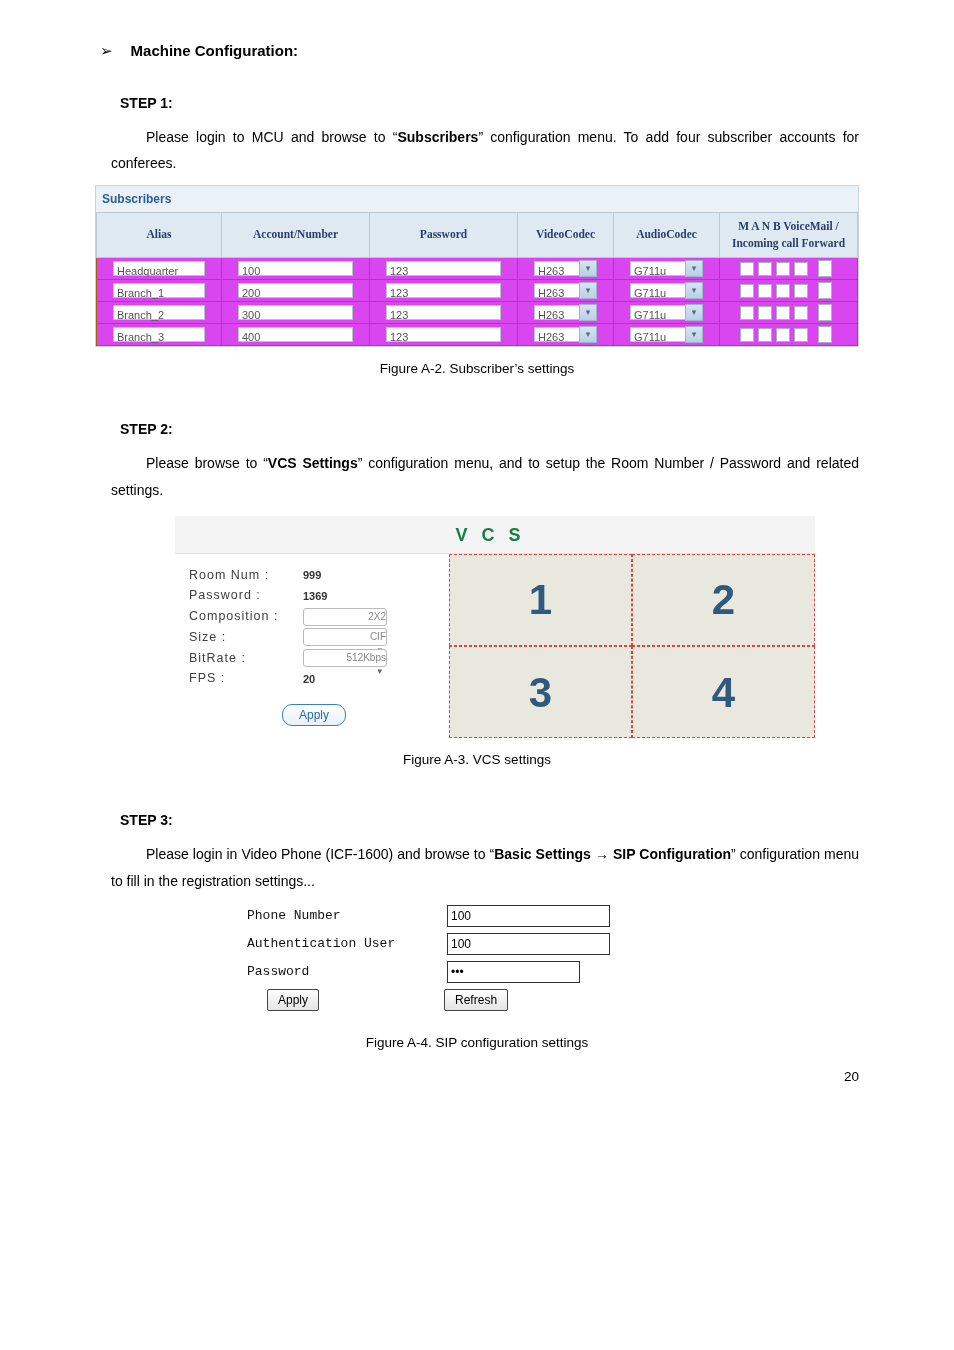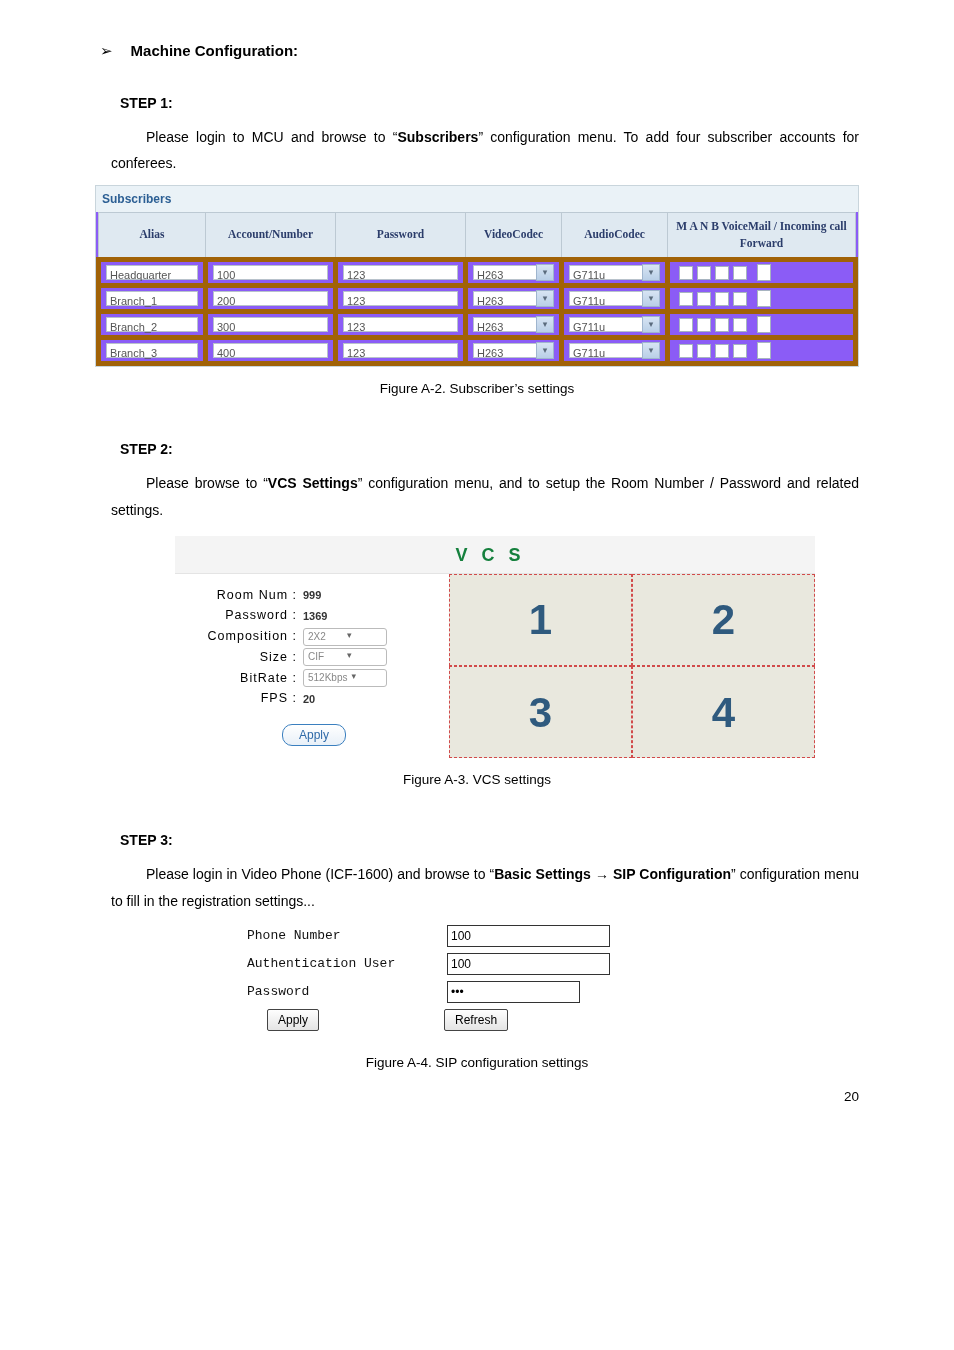--- a/index.html
+++ b/index.html
@@ -43,34 +43,34 @@
   .subs-title {
     color: #2c5f94;
     font-weight: bold;
     font-size: 12px;
     padding: 4px 6px;
   }
   .subs-table {
     width: 100%;
     border-collapse: collapse;
     font-size: 11px;
-    background: #8b5cf6;
+    background: #d946ef;
   }
   .subs-table th {
     font-family: 'Times New Roman', serif;
     color: #2b3d6b;
     font-weight: bold;
     padding: 5px 4px;
     background: #dfe9f1;
     border: 1px solid #bcc9d3;
     font-size: 11.5px;
   }
   .subs-table td {
-    border: 5px solid #a16207;
-    padding: 2px 5px;
+    border: 1px solid #a16207;
+    padding: 2px 16px;
   }
   .txt {
     background: #fff;
     border: 1px solid #b8c2cb;
     padding: 1px 3px;
     font-size: 11px;
     color: #555;
     height: 15px;
     flex: 1;
     box-sizing: border-box;
@@ -115,40 +115,41 @@
     border-bottom:1px solid #e4e4e4;
   }
   .vcs-body { display:flex; }
   .vcs-left {
     width: 250px;
     padding: 10px 10px 12px 14px;
     background:#fff;
   }
   .frow { display:flex; align-items:center; margin:2px 0;}
   .flabel {
-    color:#000000;
+    color:#404040;
     font-size:12.5px;
     letter-spacing:1px;
     width:108px;
-    text-align:right;
+    text-align:left;
     padding-right:6px;
   }
   .fval {
     font-size:11px;
     font-weight:bold;
     color:#333;
   }
   .fsel {
     display:flex;
     border:1px solid #bbb;
     border-radius:3px;
     background:#fff;
     height:16px;
     width:82px;
-    align-items:flex-start;
+    align-items:flex-end;
+    flex-direction:column;
   }
   .fsel span { font-size:10px; color:#888; padding-left:4px; flex:1; }
   .fsel .car { font-size:9px; color:#666; padding-right:4px;}
   .apply-row { text-align:center; margin-top:16px; }
   .apply-btn {
     display:inline-block;
     padding:1px 16px;
     border:1px solid #3a7fbf;
     border-radius:10px;
     color:#2f6aa8;

